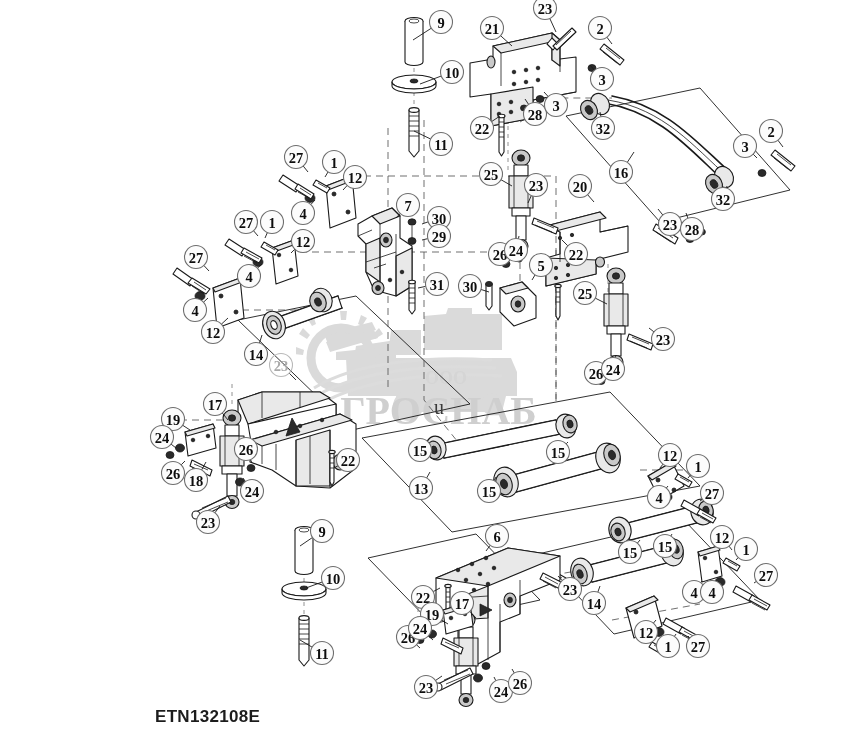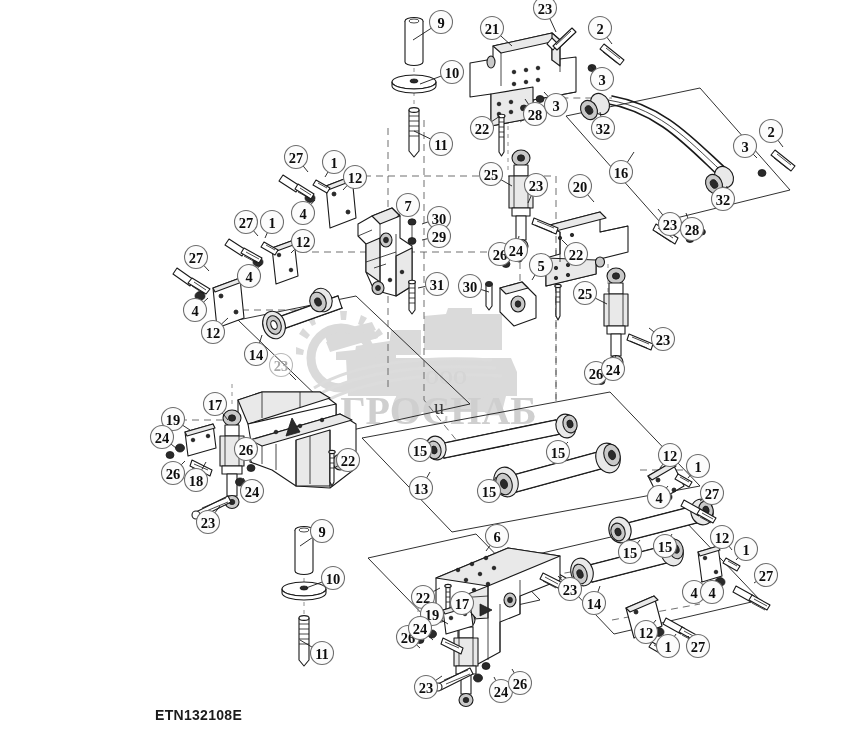--- a/index.html
+++ b/index.html
@@ -21,21 +21,21 @@
   .grp{stroke:#1a1a1a;stroke-width:.9;fill:none;}
   .bub{fill:#fcfcfc;stroke:#6e6e6e;stroke-width:1.1;}
   .bubt{font-family:"Liberation Serif",serif;font-size:14.5px;font-weight:bold;fill:#0d0d0d;
         text-anchor:middle;dominant-baseline:central;}
   .fade .bub{stroke:#b9b9b9;fill:none;}
   .fade .bubt{fill:#a9a9a9;}
   #wm{position:absolute;left:296px;top:300px;width:270px;height:140px;pointer-events:none;}
   #stray{position:absolute;left:434px;top:396px;font-family:"Liberation Serif",serif;
          font-size:20px;color:#3a3a3a;}
   #code{position:absolute;left:155px;top:707px;font-family:"Liberation Sans",sans-serif;
-        font-size:14px;font-weight:bold;color:#1c1c1c;letter-spacing:.3px;}
+        font-size:17px;font-weight:bold;color:#1c1c1c;letter-spacing:.3px;}
 </style>
 </head>
 <body>
 
 <div id="sheet">
 
   <svg id="wm" viewBox="0 0 270 140">
     <g fill="#dadada">
       <path d="M128 16 L150 14 L152 8 L176 8 L176 14 L205 16 L205 50 L128 50 Z"></path>
       <path d="M95 30 L125 30 L125 55 L92 55 Z"></path>

